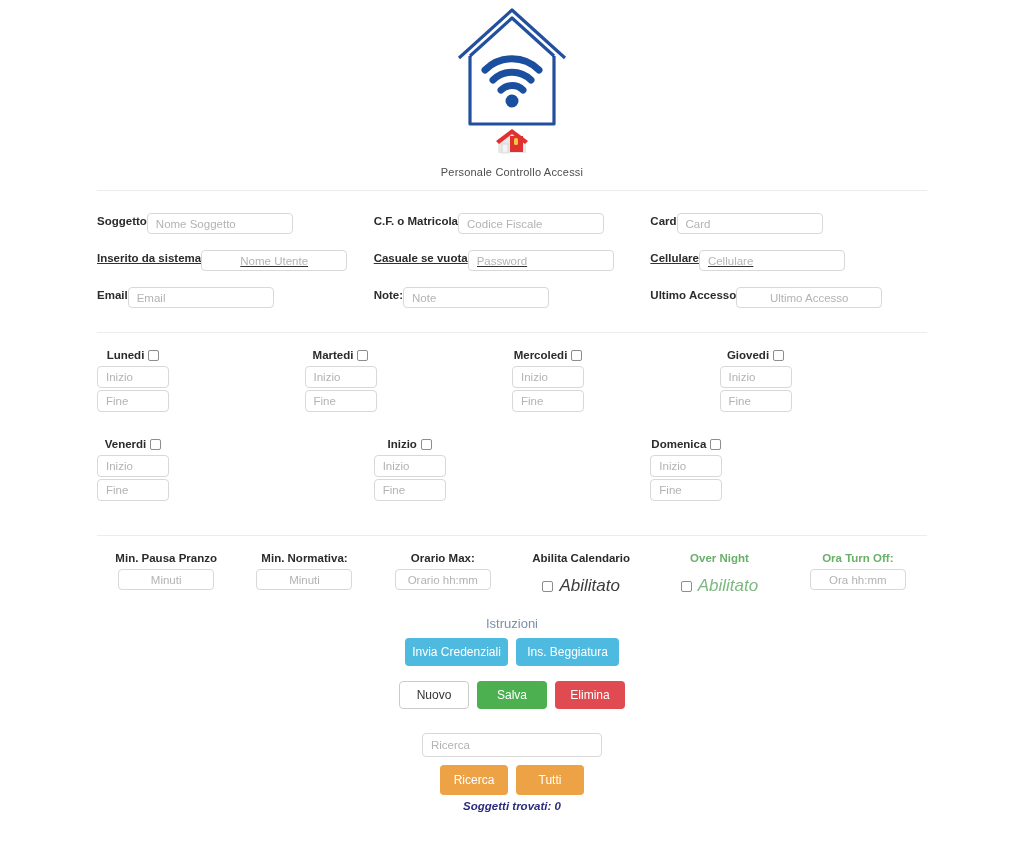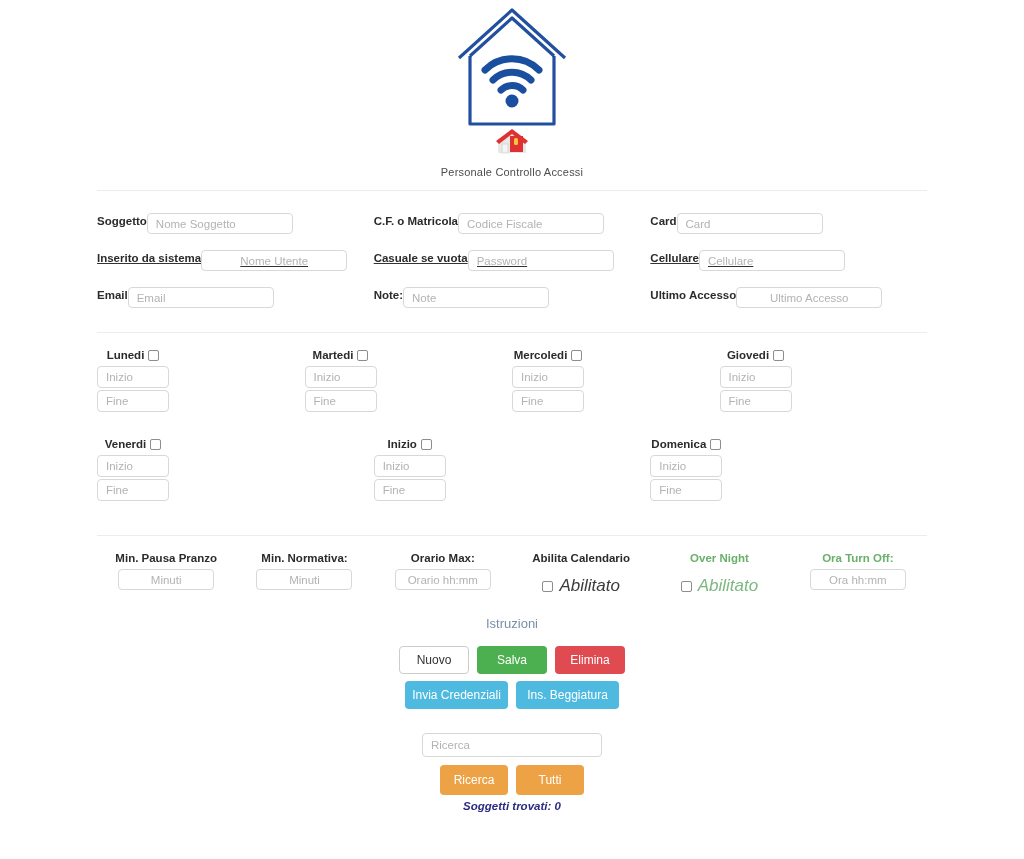--- a/index.html
+++ b/index.html
@@ -337,31 +337,31 @@
         <input type="text" class="inp-green" placeholder="Ora hh:mm" style="">
       </div>
 
     </div>
   </div>
 
   <div class="istruzioni">
     <a href="#" style="color:#7a8fa8;text-decoration:none;">Istruzioni</a>
   </div>
 
+  <div class="btnrow" style="margin-top:7px;">
+    <button class="btn btn-cyan">Invia Credenziali</button>
+    <button class="btn btn-cyan">Ins. Beggiatura</button>
+  </div>
+
   <div class="btnrow">
     <button class="btn btn-default">Nuovo</button>
     <button class="btn btn-green">Salva</button>
     <button class="btn btn-red">Elimina</button>
   </div>
 
-  <div class="btnrow" style="margin-top:7px;">
-    <button class="btn btn-cyan">Invia Credenziali</button>
-    <button class="btn btn-cyan">Ins. Beggiatura</button>
-  </div>
-
   <div class="search-wrap">
     <input type="text" placeholder="Ricerca" style="">
   </div>
 
   <div class="btnrow" style="margin-top:8px;">
     <button class="btn btn-orange">Ricerca</button>
     <button class="btn btn-orange">Tutti</button>
   </div>
 
   <div class="found">Soggetti trovati: 0</div>

